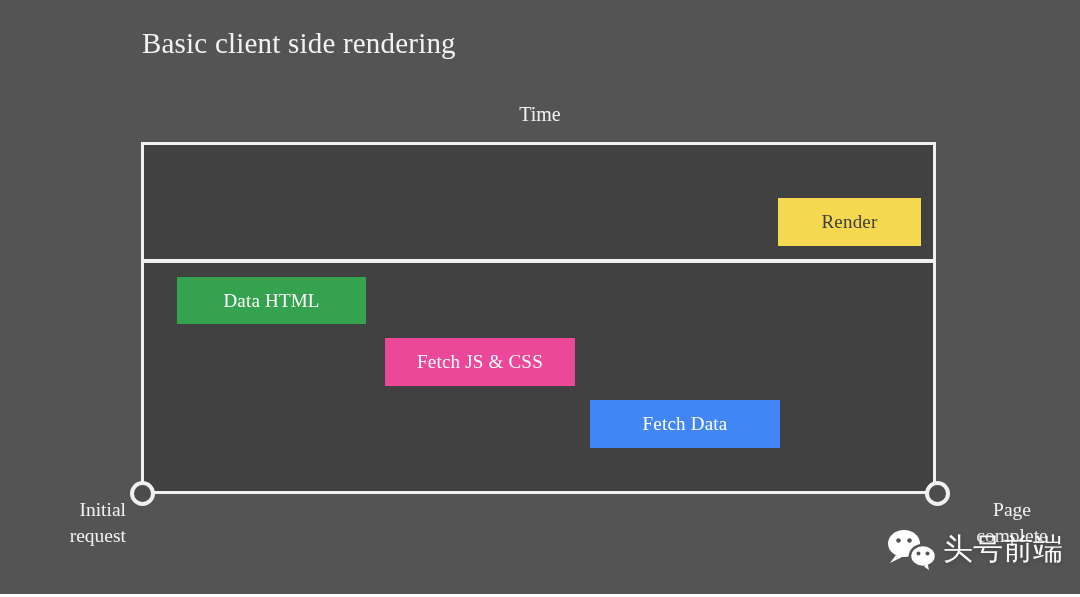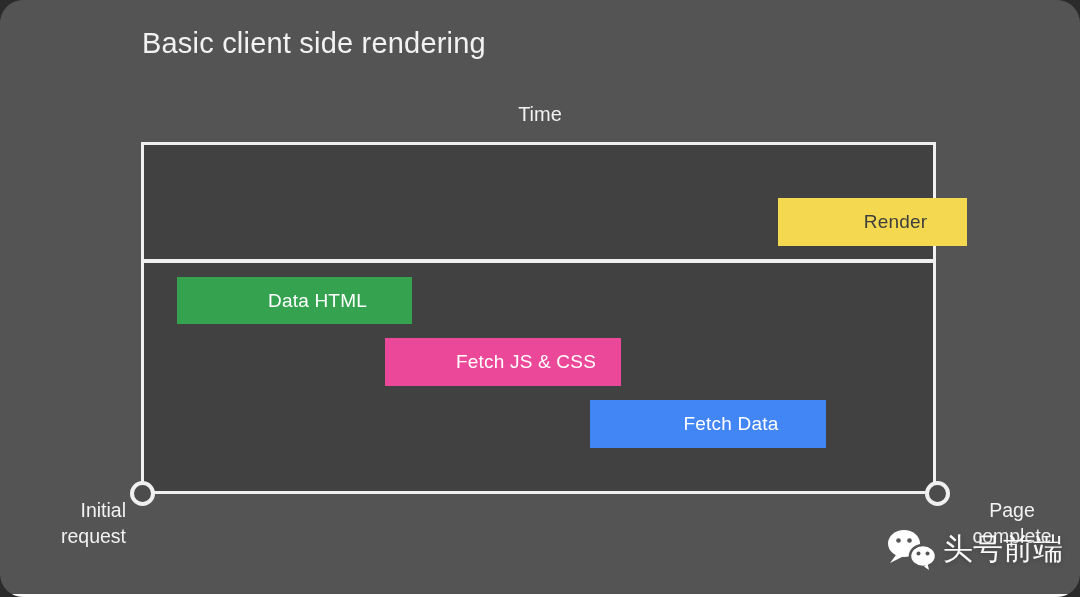--- a/index.html
+++ b/index.html
@@ -1,40 +1,39 @@
 <!DOCTYPE html>
 <html><head>
 <meta charset="utf-8">
 <style>
   html,body{margin:0;padding:0;background:#2b2b2b;}
   .canvas{
     position:relative;width:1080px;height:597px;overflow:hidden;
     background:#545454;
-    font-family:Liberation Sans, sans-serif;
-    border-radius:23px;
+    font-family:Liberation Serif, serif;
   }
   .title{
     position:absolute;left:142px;top:27px;
     font-size:29px;color:#F2F2F2;letter-spacing:.2px;
   }
   .time-label{
     position:absolute;left:440px;top:103px;width:200px;
     text-align:center;font-size:20px;color:#F2F2F2;
   }
   .frame{
     position:absolute;left:141px;top:142px;width:795px;height:352px;
     box-sizing:border-box;border:3px solid #F0F0F0;background:#414141;
   }
   .divider{
     position:absolute;left:141px;top:259px;width:795px;height:4px;
     background:#F0F0F0;
   }
   .bar{
     position:absolute;display:flex;align-items:center;justify-content:center;
-    font-size:19px;letter-spacing:.2px;padding-left:46px;
+    font-size:19px;letter-spacing:.2px;
   }
   .node{
     position:absolute;width:25px;height:25px;border-radius:50%;
     box-sizing:border-box;border:4px solid #F0F0F0;background:#4C4C4C;
   }
   .node-start{left:130px;top:481px;}
   .node-end{left:925px;top:481px;}
   .endpoint-label{
     position:absolute;width:110px;text-align:center;
     font-size:19.5px;line-height:26px;color:#F2F2F2;white-space:pre-line;

